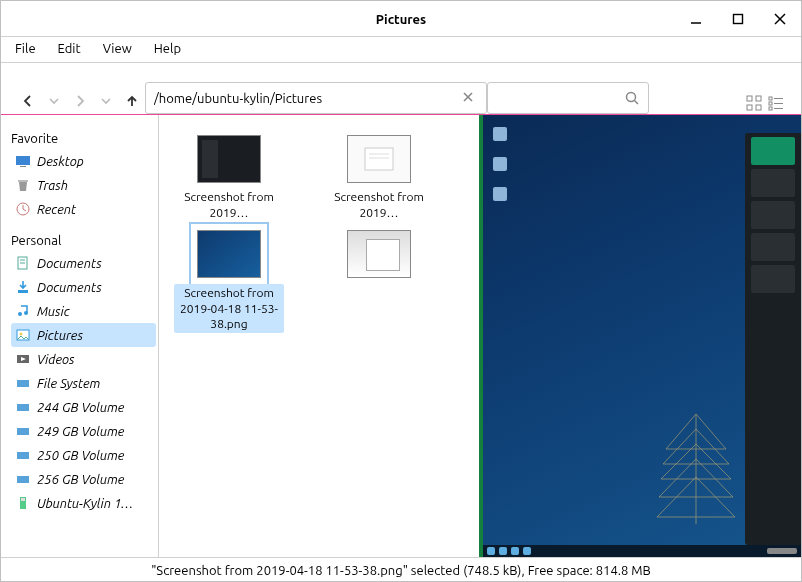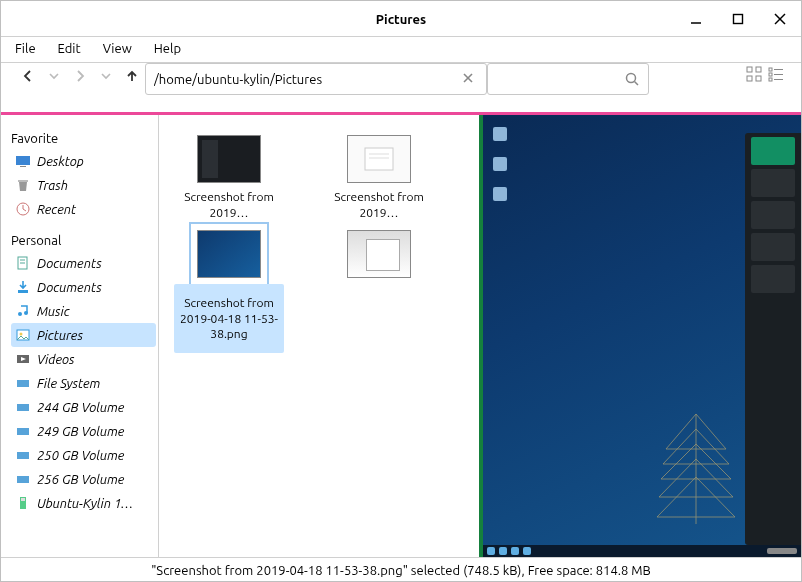--- a/index.html
+++ b/index.html
@@ -7,21 +7,21 @@
 
   .titlebar { height: 36px; display: flex; align-items: center; position: relative; border-bottom: 1px solid #d0d0d0; }
   .titlebar .title { position: absolute; left: 0; right: 0; text-align: center; font-weight: 600; }
   .titlebar .controls { margin-left: auto; display: flex; }
   .titlebar .controls div { width: 42px; height: 36px; display: flex; align-items: center; justify-content: center; }
   .titlebar svg { width: 12px; height: 12px; }
 
   .menubar { height: 26px; display: flex; align-items: flex-start; padding: 0 4px; gap: 2px; border-bottom: 1px solid #d0d0d0; }
   .menubar div { padding: 4px 10px; }
 
-  .toolbar { height: 52px; display: flex; align-items: flex-start; padding: 0 14px; border-bottom: 3px solid #ec4899; }
+  .toolbar { height: 52px; display: flex; align-items: flex-end; padding: 0 14px; border-bottom: 1px solid #ec4899; }
   .nav-btn { width: 26px; height: 26px; display: flex; align-items: center; justify-content: center; color:#333; }
   .nav-btn svg { width:14px; height:14px; }
   .nav-btn.dim { color:#bbb; }
   .pathbox { flex: none; width:342px; height: 32px; border: 1px solid #c8c8c8; border-radius: 3px; display: flex; align-items: center; padding: 0 8px; }
   .pathbox input { border: none; outline: none; flex: 1; font-size:13px; }
   .pathbox .clear { color:#888; width:20px; text-align:center; }
   .searchbox { width: 162px; height: 32px; border: 1px solid #c8c8c8; border-radius: 3px; display: flex; align-items: center; padding: 0 8px; color:#888; justify-content:flex-end; }
   .spacer { flex:1; }
   .viewbtn { width:22px; height:22px; display:flex; align-items:center; justify-content:center; color:#888; }
 
@@ -35,21 +35,21 @@
 
   .content { flex:1; display:flex; min-width:0; }
   .grid { flex:1; padding: 20px 10px; display:flex; flex-wrap:wrap; align-content:flex-start; gap: 10px 30px; border-right:4px solid #15803d; overflow:auto; }
   .tile { width:120px; display:flex; flex-direction:column; align-items:center; }
   .tile .thumb { width:64px; height:48px; background:#444; border:1px solid #888; margin-bottom:6px; display:flex; align-items:center; justify-content:center; }
   .thumb.light { background:#fafafa; }
   .thumb.blue { background: linear-gradient(140deg,#0e3a6e,#165f9e); }
   .thumb.app  { background:linear-gradient(#ddd,#fff); position:relative; }
   .thumb.app::after{content:"";position:absolute;inset:8px 10px 6px 18px;background:#fff;border:1px solid #aaa;}
   .tile .lbl { text-align:center; font-size:12px; line-height:1.3; max-width:110px; word-break:break-word; }
-  .tile.sel .lbl { background:#c7e4ff; border-radius:2px; padding:11px 3px; }
+  .tile.sel .lbl { background:#c7e4ff; border-radius:2px; padding:1px 3px; }
   .tile.sel .thumb { outline:2px solid #9cc8f0; outline-offset:6px; background-color:#c7e4ff; }
 
   .preview { width:318px; background: linear-gradient(155deg,#0a2a55 0%,#0d3a6f 40%,#15568d 100%); position:relative; }
   .preview .desktop-icons { position:absolute; top:12px; left:10px; display:flex; flex-direction:column; gap:16px; }
   .preview .desktop-icons span{ width:14px; height:14px; background:#8fb6d9; display:block; border-radius:2px; }
   .preview .tower { position:absolute; right:60px; bottom:28px; width:90px; height:120px; opacity:.65; }
   .preview .panel { position:absolute; right:0; top:18px; bottom:12px; width:56px; background:#1a1f23; border-radius:3px 0 0 3px; }
   .preview .panel .row { height:28px; margin:4px 6px; background:#2a2f33; border-radius:2px; }
   .preview .panel .row:first-child { background:#128f63; }
   .preview .taskbar { position:absolute; left:0; right:0; bottom:0; height:12px; background:#0a1a2d; display:flex; align-items:center; padding:0 4px; gap:4px; }

